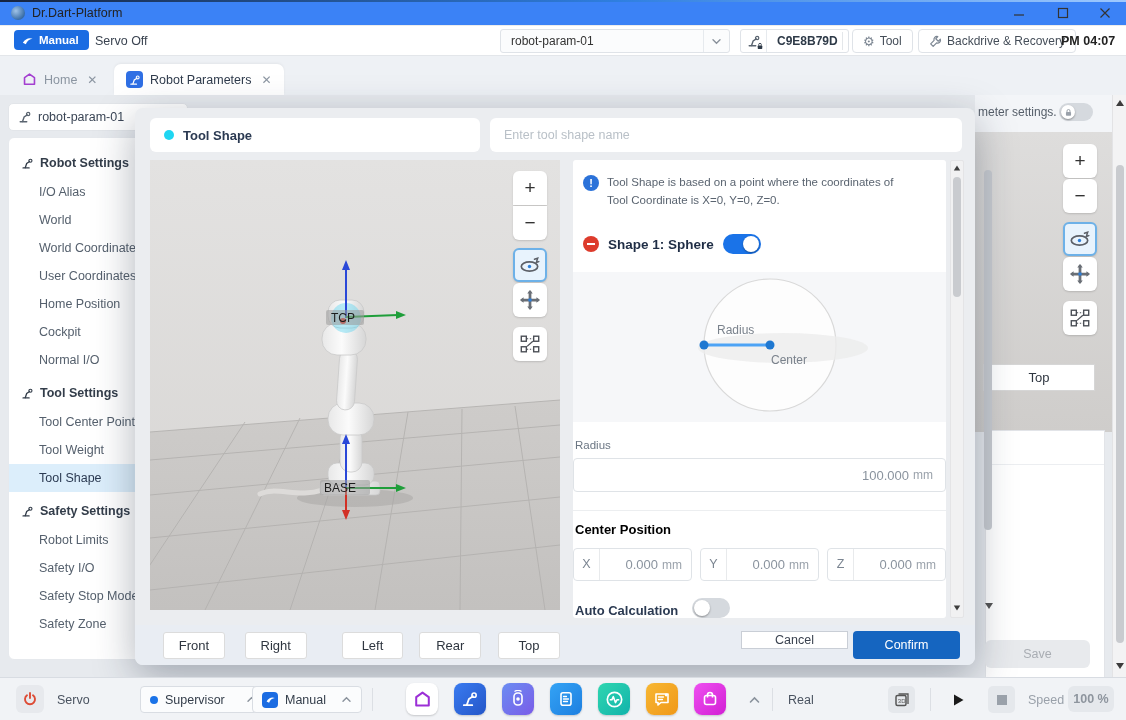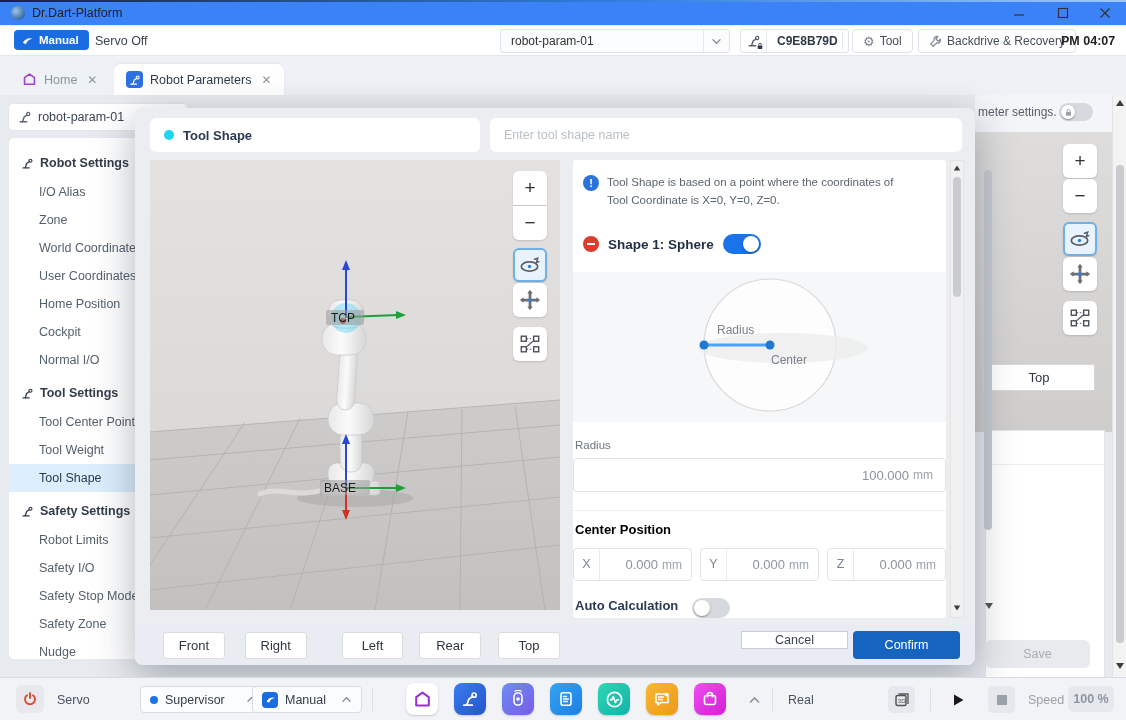--- a/index.html
+++ b/index.html
@@ -96,21 +96,21 @@
   .fld-label{position:absolute;left:2px;font-size:11.5px;color:#6b7683}
   .radius-input{position:absolute;left:0;top:298px;width:373px;height:34px;border:1px solid #dfe3e7;border-radius:4px;background:#fff;display:flex;align-items:center;justify-content:flex-end;padding-right:12px;gap:4px}
   .val{font-size:13px;color:#8a939e}
   .unit{font-size:12px;color:#9aa2ab}
   .divider{position:absolute;left:0;top:350px;width:373px;height:1px;background:#eceef0}
   .bold-label{position:absolute;left:2px;font-size:13px;font-weight:bold;color:#000000}
   .axis-row{position:absolute;left:0;top:388px;width:373px;display:flex;gap:8px}
   .axis-box{width:119px;height:33px;border:1px solid #dfe3e7;border-radius:4px;background:#fff;display:flex;align-items:center}
   .axis-box .ax{width:26px;text-align:center;font-size:12.5px;color:#7b8591;border-right:1px solid #e8eaec;line-height:31px}
   .axis-box .v{margin-left:auto;display:flex;gap:4px;align-items:center;padding-right:9px}
-  .autocalc{position:absolute;left:2px;top:438px;display:flex;align-items:flex-start;gap:14px}
+  .autocalc{position:absolute;left:2px;top:438px;display:flex;align-items:flex-end;gap:14px}
 
   .panel-sb{position:absolute;left:815px;top:52px;width:14px;height:458px;background:#f1f1f2;border:1px solid #e4e4e6;border-radius:2px}
   .dlg-footer{position:absolute;left:0;top:517px;width:840px;height:40px;background:#e9edf3;border-radius:0 0 8px 8px}
   .cancel-btn{position:absolute;left:606px;top:6px;width:107px;height:18px;background:#fff;border:1px solid #c9ced6;border-radius:0;font-size:12.5px;color:#3b4350;display:flex;align-items:center;justify-content:center}
   .confirm-btn{position:absolute;left:718px;top:6px;width:107px;height:28px;background:#1565c0;border-radius:4px;font-size:12.5px;color:#fff;display:flex;align-items:center;justify-content:center}
 
   
   .taskbar{position:absolute;left:0;top:677px;width:1126px;height:43px;background:#f1f3f6;border-top:1px solid #d8dce2;z-index:30}
   .power-btn{position:absolute;left:16px;top:7px;width:28px;height:28px;border-radius:6px;background:#e7e9ed;display:flex;align-items:center;justify-content:center}
   .tk-label{position:absolute;top:0;height:43px;line-height:44px;font-size:12.5px;color:#4a5360}
@@ -294,21 +294,21 @@
     <span>robot-param-01</span>
   </div>
   <div class="side-nav">
     <div class="nav-sec">
       <svg width="13" height="13" style="color:#333d4a">
           <use href="#sym-robot"></use>
         </svg>
       <span>Robot Settings</span>
     </div>
     <div class="nav-item">I/O Alias</div>
-    <div class="nav-item">Zone</div>
+    <div class="nav-item">World</div>
     <div class="nav-item">World Coordinates</div>
     <div class="nav-item">User Coordinates</div>
     <div class="nav-item">Home Position</div>
     <div class="nav-item">Cockpit</div>
     <div class="nav-item">Normal I/O</div>
     <div class="nav-sec">
       <svg width="13" height="13" style="color:#333d4a">
           <use href="#sym-robot"></use>
         </svg>
       <span>Tool Settings</span>
@@ -319,21 +319,20 @@
     <div class="nav-sec">
       <svg width="13" height="13" style="color:#333d4a">
           <use href="#sym-robot"></use>
         </svg>
       <span>Safety Settings</span>
     </div>
     <div class="nav-item">Robot Limits</div>
     <div class="nav-item">Safety I/O</div>
     <div class="nav-item">Safety Stop Modes</div>
     <div class="nav-item">Safety Zone</div>
-    <div class="nav-item">Nudge</div>
   </div>
 
   <div class="bg-right">
     <div class="bg-top-strip"></div>
     <div class="bg-3d"></div>
     <div class="bg-settings-text">meter settings.</div>
     <span class="tgl sm abs" style="left:84px;top:8px">
       <span class="knob" style="display:flex;align-items:center;justify-content:center">
           <svg width="9" height="9" style="color:#9aa1aa">
             <use href="#sym-lock"></use>

